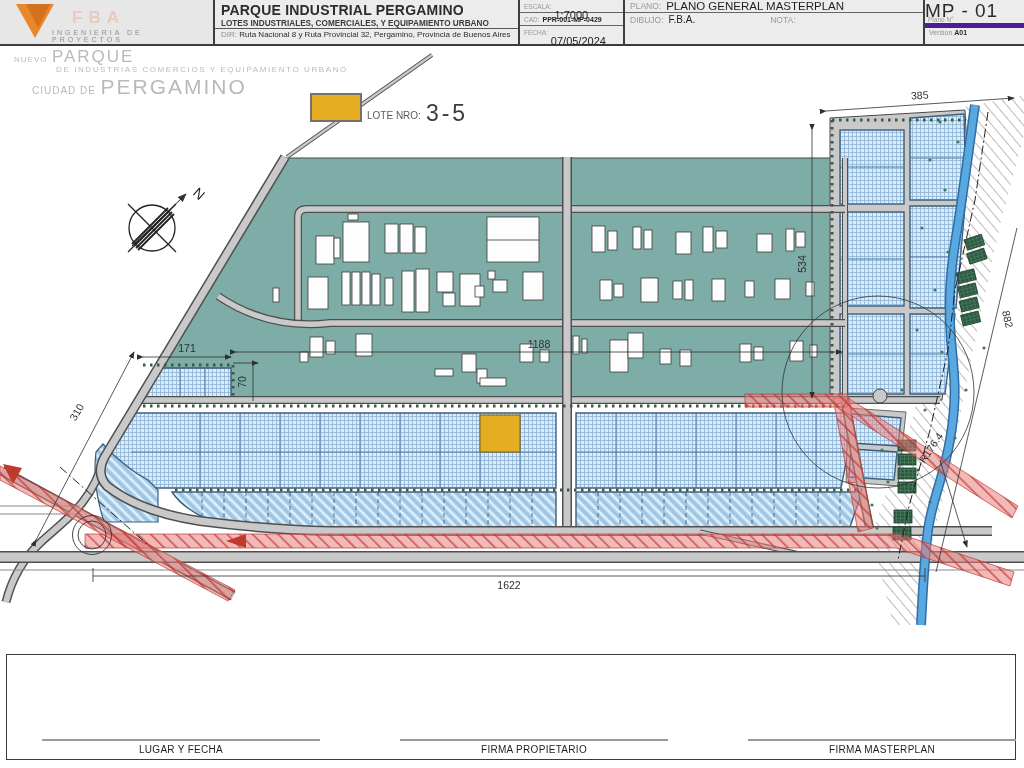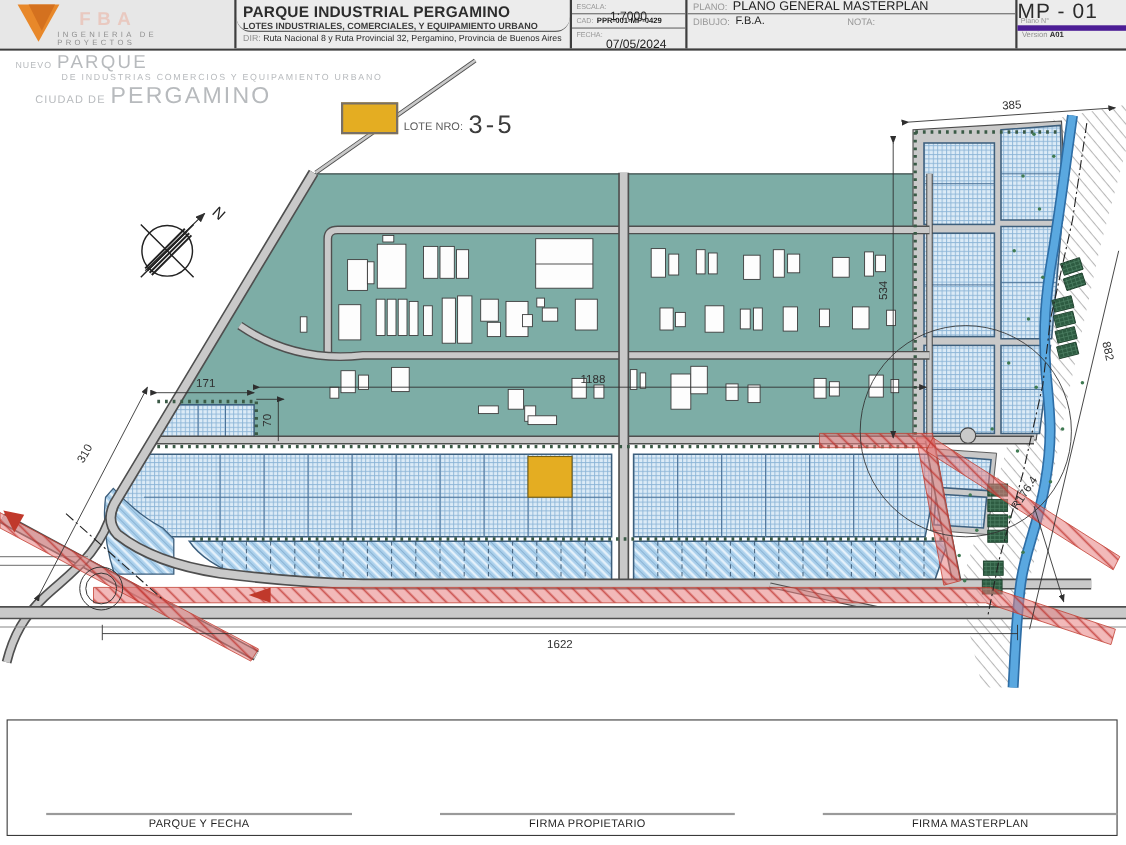--- a/index.html
+++ b/index.html
@@ -12,21 +12,21 @@
   .tb-logo{left:0;top:0;width:215px;height:44px;border-right:2px solid #3e3e3e;background:#e7e7e7;}
   .logo-tri{position:absolute;left:16px;top:4px;width:0;height:0;
             border-left:19px solid transparent;border-right:19px solid transparent;
             border-top:34px solid #e8882a;}
   .logo-tri2{position:absolute;left:26px;top:4px;width:0;height:0;
             border-left:12px solid transparent;border-right:12px solid transparent;
             border-top:24px solid #d4711f;}
   .logo-fba{position:absolute;left:72px;top:8px;font-size:17px;font-weight:bold;color:#e9c9c0;letter-spacing:6px;}
   .logo-tag{position:absolute;left:52px;top:29px;font-size:7px;letter-spacing:3px;color:#8f8f8f;}
   .tb-main{left:215px;top:0;width:305px;height:44px;border-right:2px solid #3e3e3e;}
-  .tb-main .r1{height:29px;border-bottom:1.5px solid #555;padding:2px 6px;box-sizing:border-box;border-radius:13px;}
+  .tb-main .r1{height:29px;border-bottom:1.5px solid #555;padding:2px 6px;box-sizing:border-box;}
   .t-title{font-size:14px;font-weight:bold;color:#2c2c2c;letter-spacing:.2px;}
   .t-sub{font-size:8.2px;font-weight:bold;color:#3a3a3a;margin-top:1px;}
   .tb-main .r2{height:13px;padding:1px 6px;font-size:8px;}
   .lbl{color:#909090;}
   .val{color:#2c2c2c;}
   .tb-scale{left:520px;top:0;width:105px;height:44px;border-right:2px solid #3e3e3e;font-size:8px;}
   .tb-scale .rr{height:13.2px;border-bottom:1px solid #666;padding:0 4px;display:flex;align-items:center;gap:3px;box-sizing:border-box;}
   .tb-scale .rr:last-child{border-bottom:none;}
   .v-big{font-size:11px;color:#222;margin-top:17px;}
   .v-sm{font-size:7px;font-weight:bold;color:#222;}
@@ -409,18 +409,18 @@
       <span class="l3">PERGAMINO</span></div>
   </div>
 
   <div class="legend">
     <div class="sw"></div>
     <div class="leg-lbl">LOTE NRO:</div>
     <div class="leg-val">3-5</div>
   </div>
 
   <div class="sigbox">
-    <div class="sig sig1">PARQUE Y FECHA</div>
+    <div class="sig sig1">LUGAR Y FECHA</div>
     <div class="sig sig2">FIRMA PROPIETARIO</div>
     <div class="sig sig3">FIRMA MASTERPLAN</div>
   </div>
 
 </div>
 
 </body></html>

